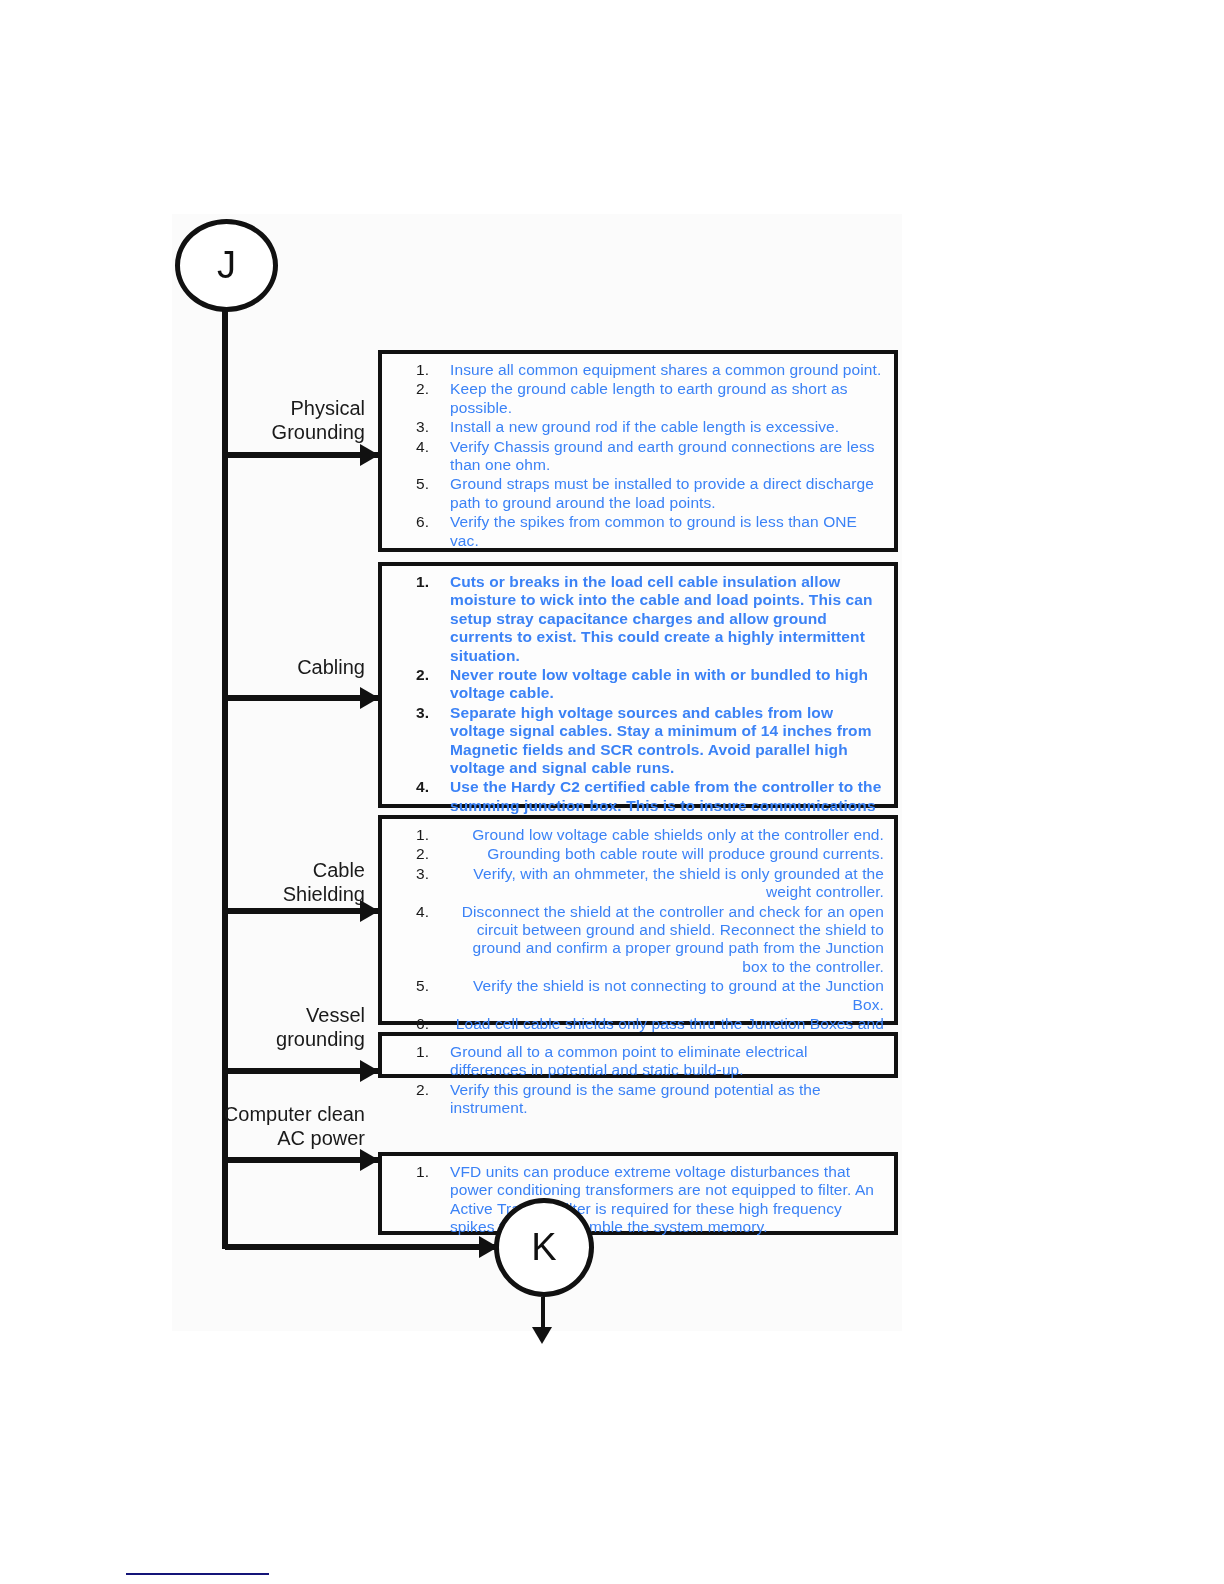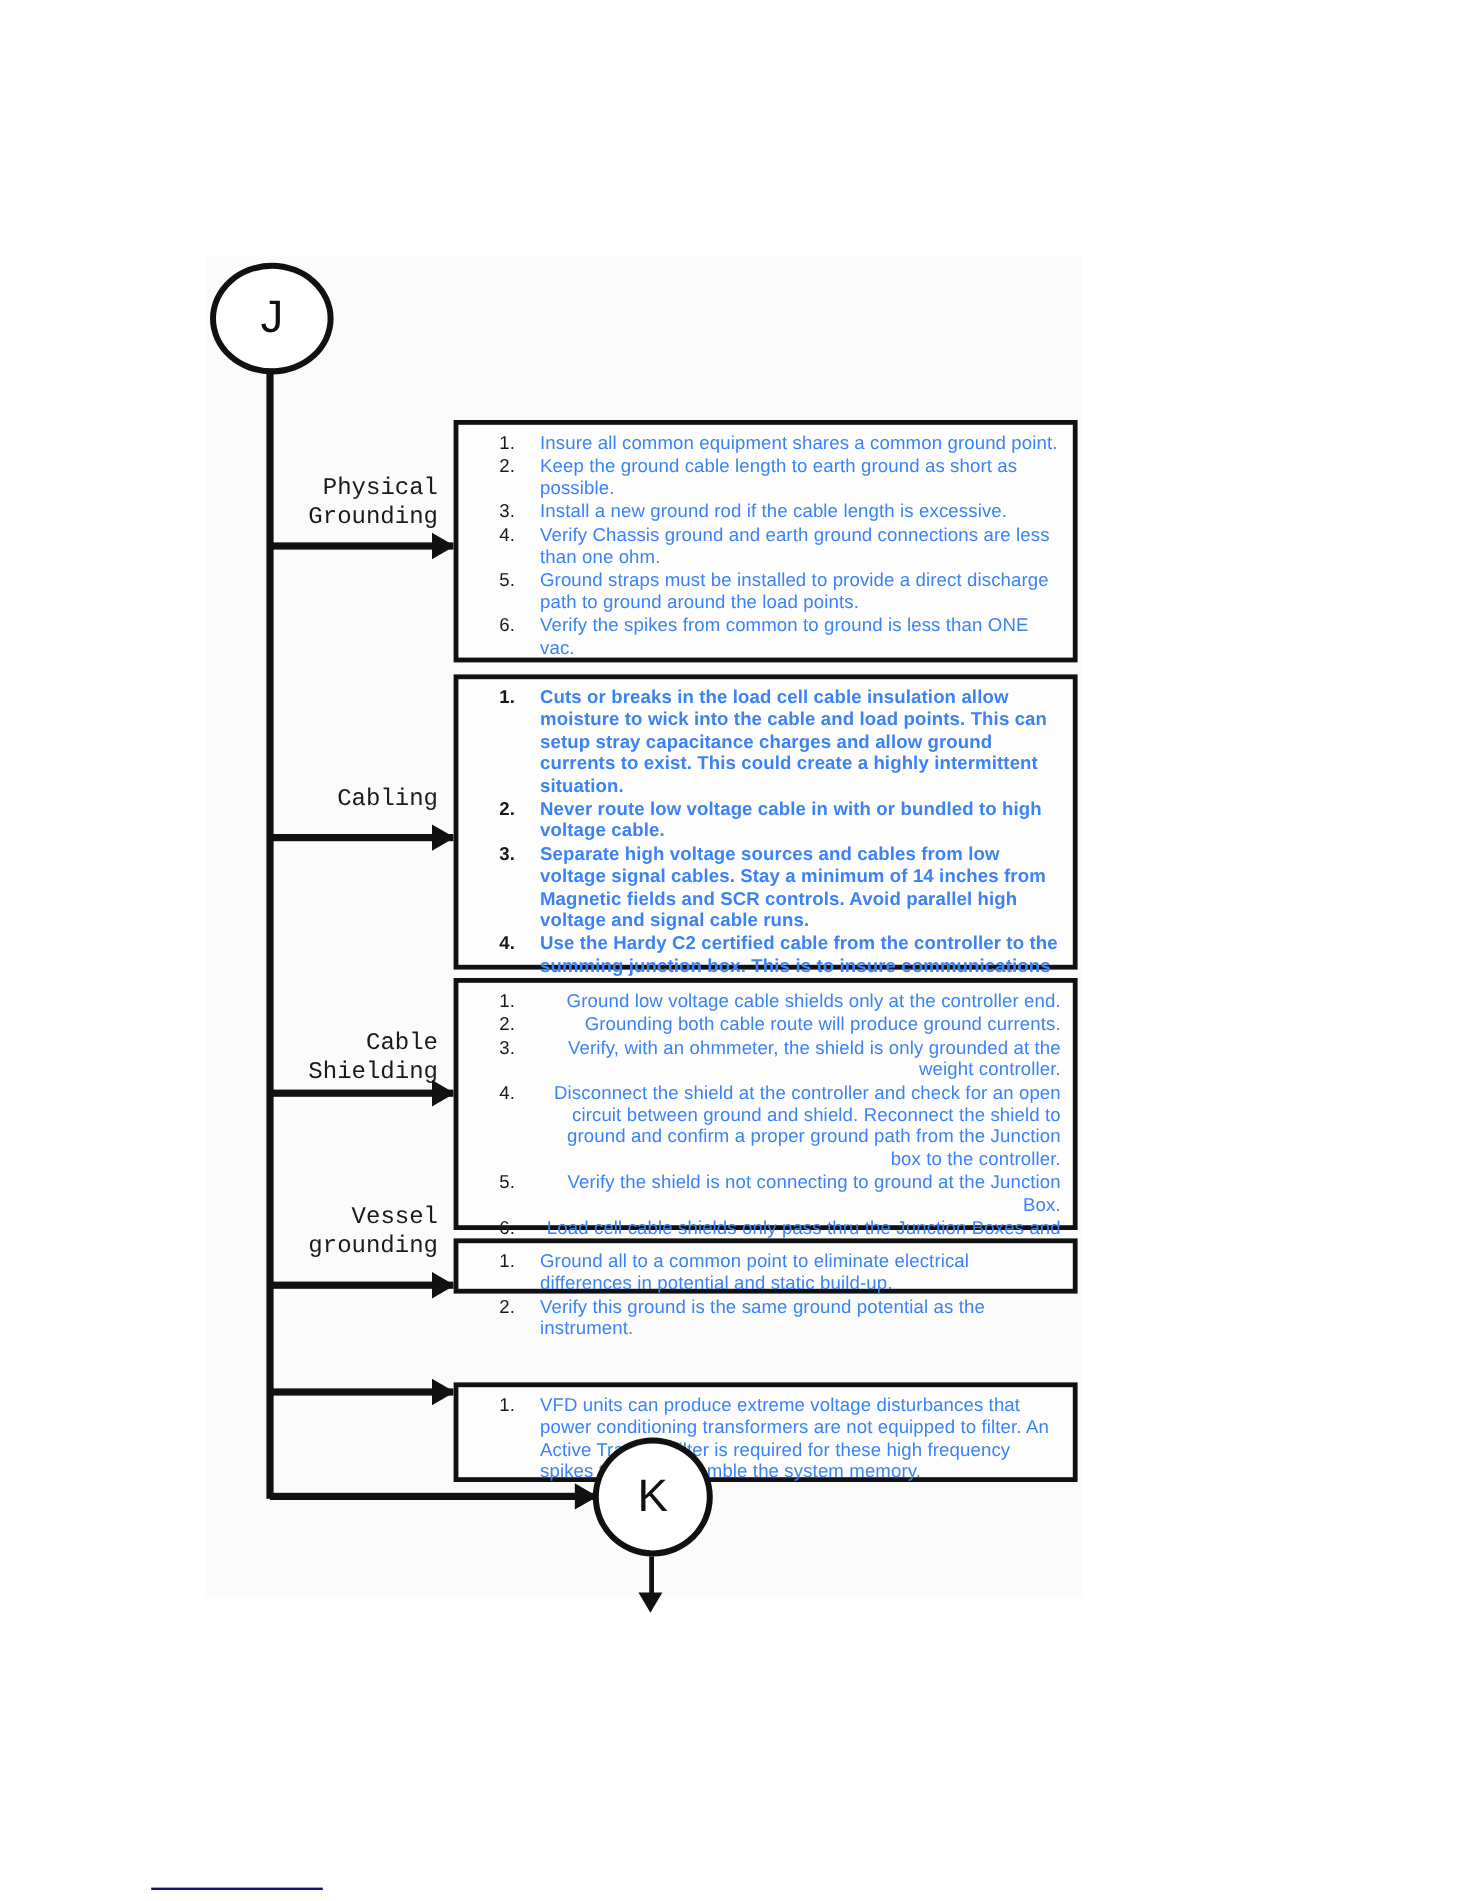--- a/index.html
+++ b/index.html
@@ -75,21 +75,21 @@
     border-left: 19px solid #111111;
   }
 
   
   .branch-label {
     position: absolute;
     font-size: 20px;
     line-height: 24px;
     color: #1a1a1a;
     text-align: right;
-    font-family: Liberation Mono, monospace;
+    font-family: Liberation Sans, sans-serif;
     white-space: pre-line;
   }
 
   
   .box {
     position: absolute;
     left: 378px;
     border: 4px solid #111111;
     background: #fdfdfd;
     box-sizing: border-box;
@@ -210,20 +210,22 @@
 grounding</div>
   <div class="branch" style="left:225px; top:1068px; width:153px;"></div>
 
   <div class="box" id="box-4" style="top:1032px; width:520px; height:46px;">
     <ol>
       <li>Ground all to a common point to eliminate electrical differences in potential and static build-up.</li>
       <li>Verify this ground is the same ground potential as the instrument.</li>
     </ol>
   </div>
 
+  <div class="branch-label" style="left:190px; top:1102px; width:175px;">Computer clean
+AC power</div>
   <div class="branch" style="left:225px; top:1157px; width:153px;"></div>
 
   <div class="box" id="box-5" style="top:1152px; width:520px; height:83px;">
     <ol>
       <li>VFD units can produce extreme voltage disturbances that power conditioning transformers are not equipped to filter.  An Active Tracking filter is required for these high frequency spikes that can scramble the system memory.</li>
     </ol>
   </div>
 
   <div class="branch" style="left:225px; top:1244px; width:272px;"></div>
 

